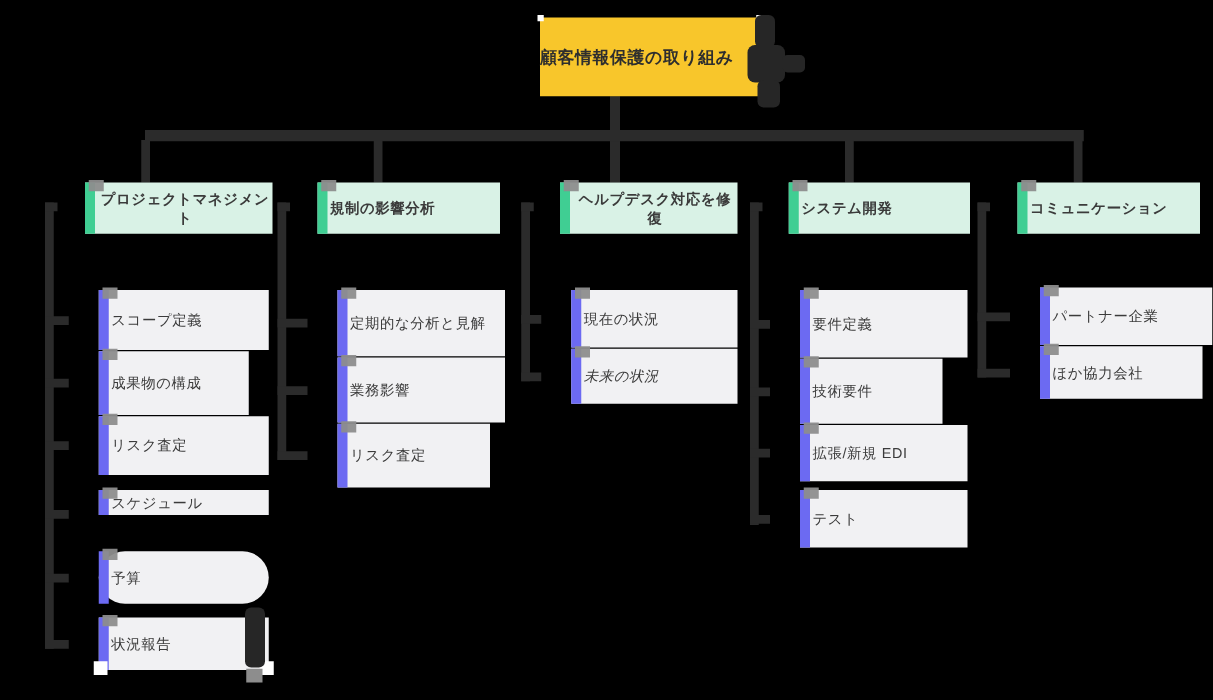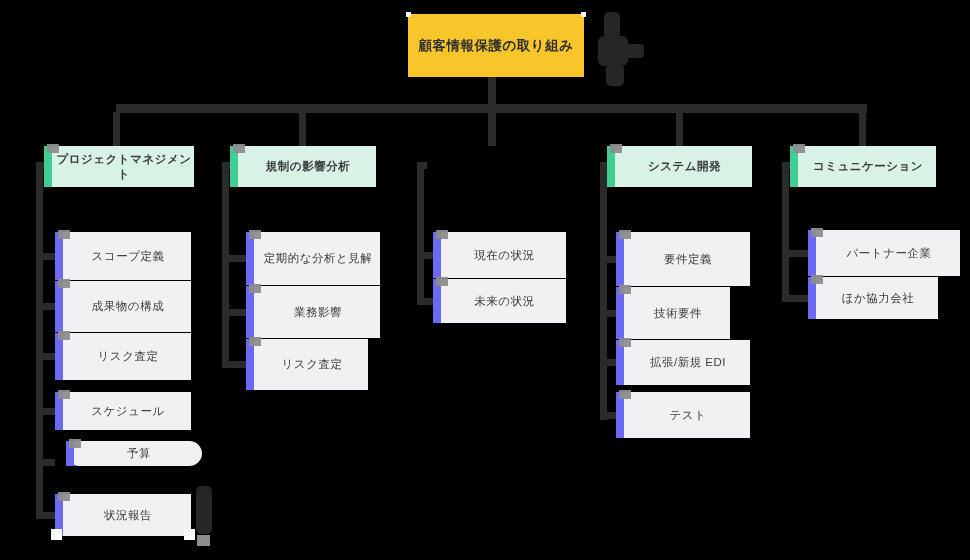--- a/index.html
+++ b/index.html
@@ -11,22 +11,22 @@
   }
   html,body{margin:0;padding:0;background:#000;}
   .board{
     position:relative;width:970px;height:560px;overflow:hidden;
     background:var(--canvas-bg);
     font-family:"Liberation Sans","DejaVu Sans",sans-serif;
     color:var(--node-text);
   }
   .line{position:absolute;background:var(--line);}
   .node{
-    position:absolute;display:flex;align-items:center;justify-content:center;
-    text-align:center;box-sizing:border-box;
+    position:absolute;display:flex;align-items:center;
+    text-align:center;box-sizing:border-box;margin-left:24px;
   }
   .root-node{
     background:var(--root-bg);font-weight:700;font-size:13.5px;color:#2e2e2e;
     letter-spacing:.5px;
   }
   .cat-node{
     background:var(--category-bg);font-weight:600;font-size:11.5px;
     padding-left:10px;letter-spacing:.5px;
   }
   .task-node{
@@ -99,52 +99,57 @@
   <div class="node cat-node" style="left:44px;top:146px;width:150px;height:41px;">
     <span class="bar"></span>
     <span class="chandle"></span>
     <span class="lbl">プロジェクトマネジメント</span>
   </div>
   <div class="node cat-node" style="left:230px;top:146px;width:146px;height:41px;">
     <span class="bar"></span>
     <span class="chandle"></span>
     <span class="lbl">規制の影響分析</span>
   </div>
+  <div class="node cat-node" style="left:424px;top:146px;width:142px;height:41px;">
+    <span class="bar"></span>
+    <span class="chandle"></span>
+    <span class="lbl">ヘルプデスク対応を修復</span>
+  </div>
   <div class="node cat-node" style="left:607px;top:146px;width:145px;height:41px;">
     <span class="bar"></span>
     <span class="chandle"></span>
     <span class="lbl">システム開発</span>
   </div>
   <div class="node cat-node" style="left:790px;top:146px;width:146px;height:41px;">
     <span class="bar"></span>
     <span class="chandle"></span>
     <span class="lbl">コミュニケーション</span>
   </div>
 
   <div class="node task-node" style="left:55px;top:232px;width:136px;height:48px;">
     <span class="bar"></span>
     <span class="chandle"></span>
     <span class="lbl">スコープ定義</span>
   </div>
-  <div class="node task-node" style="left:55px;top:281px;width:136px;height:51px;">
+  <div class="node task-node" style="left:55px;top:281px;width:120px;height:51px;">
     <span class="bar"></span>
     <span class="chandle"></span>
     <span class="lbl">成果物の構成</span>
   </div>
   <div class="node task-node" style="left:55px;top:333px;width:136px;height:47px;">
     <span class="bar"></span>
     <span class="chandle"></span>
     <span class="lbl">リスク査定</span>
   </div>
-  <div class="node task-node" style="left:55px;top:392px;width:136px;height:38px;">
+  <div class="node task-node" style="left:55px;top:392px;width:136px;height:20px;">
     <span class="bar"></span>
     <span class="chandle"></span>
     <span class="lbl">スケジュール</span>
   </div>
-  <div class="node task-node" style="left:66px;top:441px;width:136px;height:25px;border-radius:21px;">
+  <div class="node task-node" style="left:55px;top:441px;width:136px;height:42px;border-radius:21px;">
     <span class="bar"></span>
     <span class="chandle"></span>
     <span class="lbl">予算</span>
   </div>
   <div class="node task-node" style="left:55px;top:494px;width:136px;height:42px;">
     <span class="bar"></span>
     <span class="chandle"></span>
     <span class="lbl">状況報告</span>
     <span class="selh bl"></span>
     <span class="selh br"></span>
@@ -164,21 +169,21 @@
     <span class="bar"></span>
     <span class="chandle"></span>
     <span class="lbl">リスク査定</span>
   </div>
 
   <div class="node task-node" style="left:433px;top:232px;width:133px;height:46px;">
     <span class="bar"></span>
     <span class="chandle"></span>
     <span class="lbl">現在の状況</span>
   </div>
-  <div class="node task-node" style="left:433px;top:279px;width:133px;height:44px;">
+  <div class="node task-node" style="left:433px;top:279px;width:133px;height:44px;font-style:italic;">
     <span class="bar"></span>
     <span class="chandle"></span>
     <span class="lbl">未来の状況</span>
   </div>
 
   <div class="node task-node" style="left:616px;top:232px;width:134px;height:54px;">
     <span class="bar"></span>
     <span class="chandle"></span>
     <span class="lbl">要件定義</span>
   </div>

